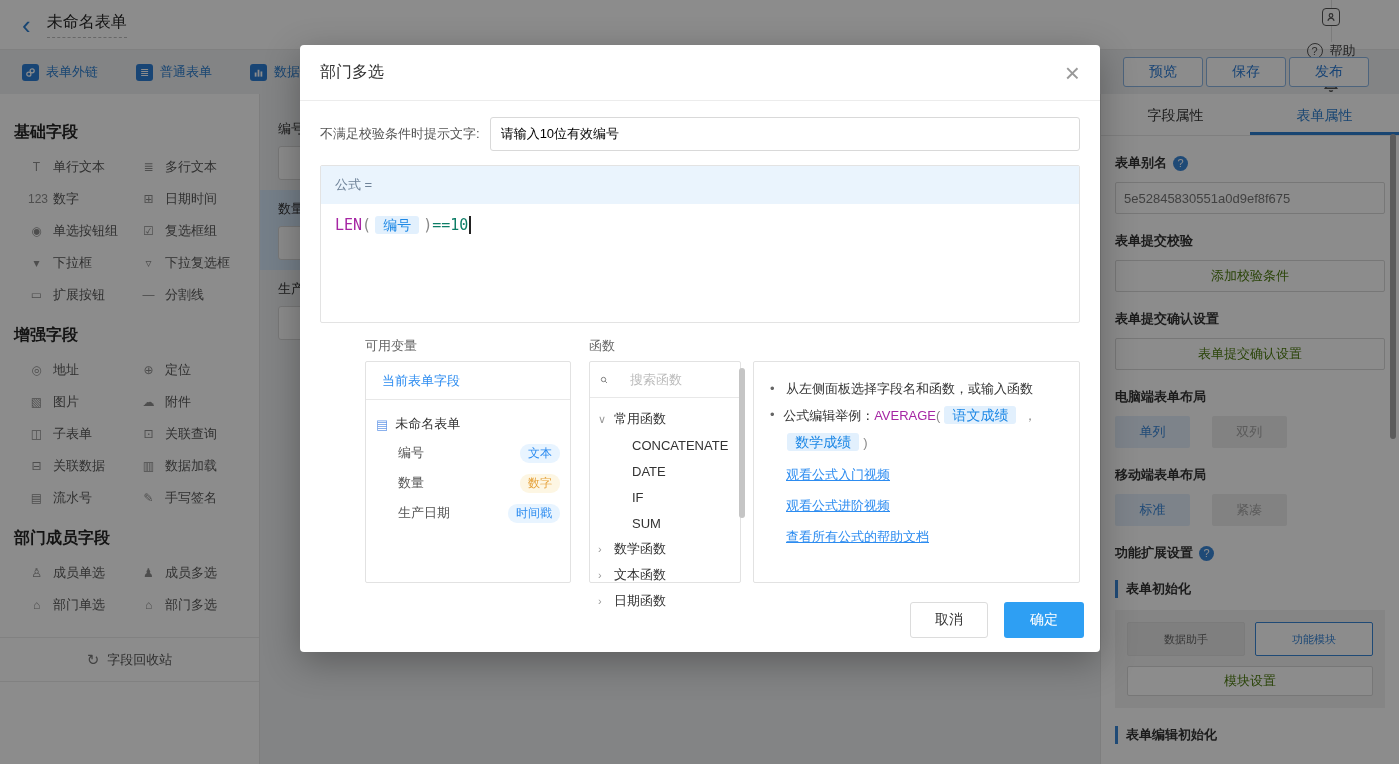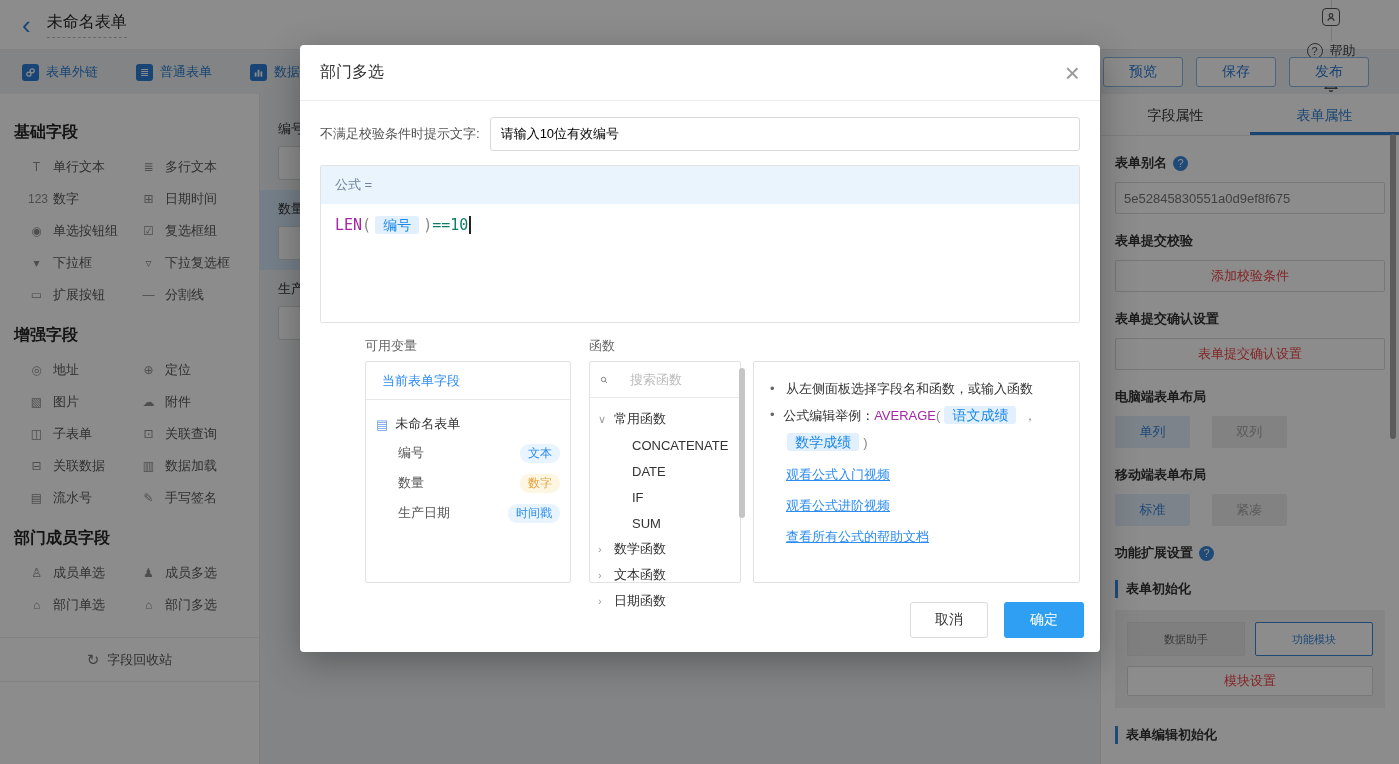--- a/index.html
+++ b/index.html
@@ -24,21 +24,21 @@
   .bell-wrap { position:relative; margin:0 2px; cursor:pointer; }
   .bell-dot { position:absolute; top:-3px; right:-3px; width:8px; height:8px; background:#e0403a; border-radius:50%; }
   .avatar { width:28px; height:28px; border-radius:50%; background:#4f6bd5; color:#fff;
     display:flex; align-items:center; justify-content:center; font-size:12px; margin-left:18px; cursor:pointer; }
 
   
   .toolbar { position:absolute; top:50px; left:0; right:0; height:44px; display:flex; align-items:center; padding:0 22px; }
   .ttab { display:flex; align-items:center; gap:7px; margin-right:38px; color:#2d7fd0; cursor:pointer; }
   .ttab-icon { width:17px; height:17px; background:#2d7fd6; border-radius:3px; color:#fff;
     display:flex; align-items:center; justify-content:center; font-size:11px; }
-  .tool-actions { margin-left:auto; display:flex; gap:13px; padding-right:8px; }
+  .tool-actions { margin-left:auto; display:flex; gap:3px; padding-right:8px; }
   .obtn { width:80px; height:30px; background:#fff; border:1px solid #8cb6e4; color:#2c7cd6;
     border-radius:3px; font-size:14px; cursor:pointer; }
 
   
   .sidebar { position:absolute; top:94px; left:0; bottom:0; width:260px; background:#fff;
     border-right:1px solid #e5e5e5; padding-top:14px; }
   .sec-title { font-size:16px; font-weight:bold; color:#262626; margin:14px 0 8px 14px; }
   .sec-grid { display:grid; grid-template-columns:112px 112px; padding-left:28px; }
   .fitem { height:32px; display:flex; align-items:center; gap:8px; cursor:pointer; }
   .fitem .ficon { width:17px; text-align:center; color:#8f8f8f; font-size:12px; }
@@ -63,21 +63,21 @@
   .rtab { flex:1; display:flex; align-items:flex-end; justify-content:center; font-size:14px;
     color:#333; cursor:pointer; padding-bottom:10px; }
   .rtab.active { color:#2d7fd0; border-bottom:3px solid #2d7fd0; padding-bottom:7px; }
   .rhead { font-size:13px; font-weight:bold; color:#333; margin:18px 0 10px;
     display:flex; align-items:center; gap:6px; }
   .bluq { width:15px; height:15px; background:#3a87d8; color:#fff; border-radius:50%;
     font-size:11px; font-weight:normal; display:inline-flex; align-items:center; justify-content:center; }
   .rinput { width:100%; height:32px; border:1px solid #d9d9d9; border-radius:2px;
     color:#777; font-size:13px; padding:0 8px; background:#fff; }
   .rbtn { width:100%; height:32px; background:#fff; border:1px solid #d9d9d9; border-radius:2px;
-    color:#ef4444; font-size:13px; cursor:pointer; }
+    color:#4d7c0f; font-size:13px; cursor:pointer; }
   .seg { display:inline-block; width:75px; height:32px; line-height:32px; text-align:center;
     font-size:13px; border-radius:2px; margin-right:18px; cursor:pointer; }
   .seg.active { background:#e3eefb; color:#3a87d8; }
   .seg.off { background:#ededed; color:#a6a6a6; }
   .bar-head { font-weight:bold; font-size:13px; color:#333; border-left:3px solid #3a87d8;
     padding-left:8px; margin-top:18px; }
   .gray-panel { background:#f3f3f3; padding:12px; margin-top:12px; }
   .init-row { display:flex; gap:10px; margin-bottom:10px; }
   .init-btn { flex:1; height:34px; font-size:11px; border-radius:2px; cursor:pointer; }
   .init-btn.off { background:#e7e7e7; border:1px solid #e0e0e0; color:#666; }

